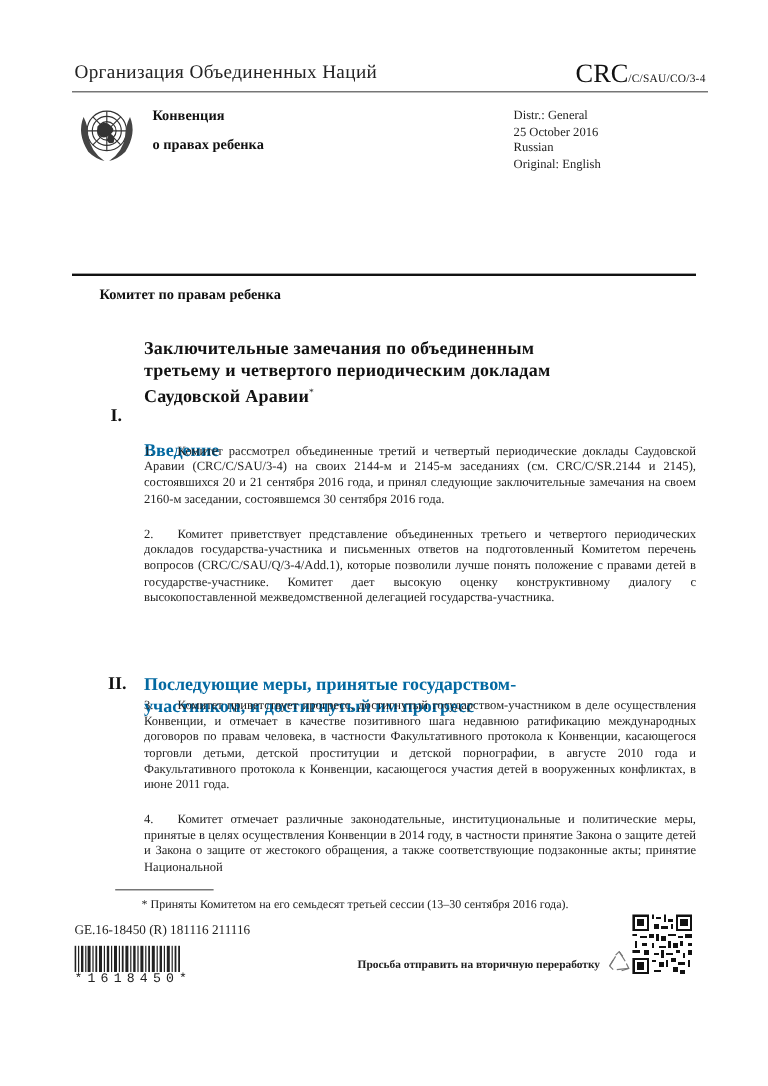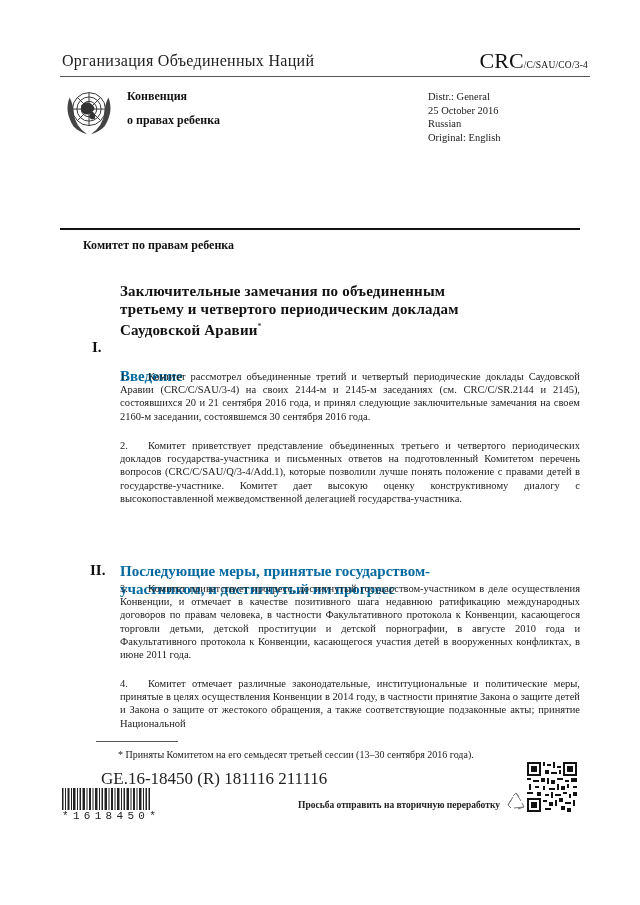--- a/index.html
+++ b/index.html
@@ -24,21 +24,21 @@
   .doc-title sup { font-size: 8px; font-weight: normal; }
 
   .sec-num { font-size: 15px; font-weight: bold; color: #111; }
   .sec-title { font-size: 15px; font-weight: bold; line-height: 18px; color: #0369a1; margin-top: 28px; }
 
   .para { left: 120px; width: 460px; font-size: 10.5px; line-height: 13.2px; text-align: justify; color: #222; }
   .para .pn { display: inline-block; width: 28px; }
 
   .fn-rule { left: 96px; top: 741px; width: 82px; height: 1px; background: #555; }
   .footnote { left: 118px; top: 749px; font-size: 10px; color: #222; text-align: center; }
-  .docref { left: 62px; top: 769px; font-size: 17px; color: #222; margin-left: 39px; }
+  .docref { left: 62px; top: 769px; font-size: 11px; color: #222; }
 
   .barcode { left: 62px; top: 788px; width: 88px; height: 22px; }
   .barcode-num { left: 62px; top: 810px; font-size: 11px; letter-spacing: 4.3px; font-family: "Liberation Mono", "DejaVu Sans Mono", monospace; color: #222; }
 
   .recycle-text { left: 298px; top: 800px; font-size: 9.5px; font-weight: bold; color: #222; }
   .recycle-icon { left: 506px; top: 792px; width: 20px; height: 20px; }
   .qr { left: 527px; top: 762px; width: 50px; height: 50px; }
 </style>
 </head>
 <body>

